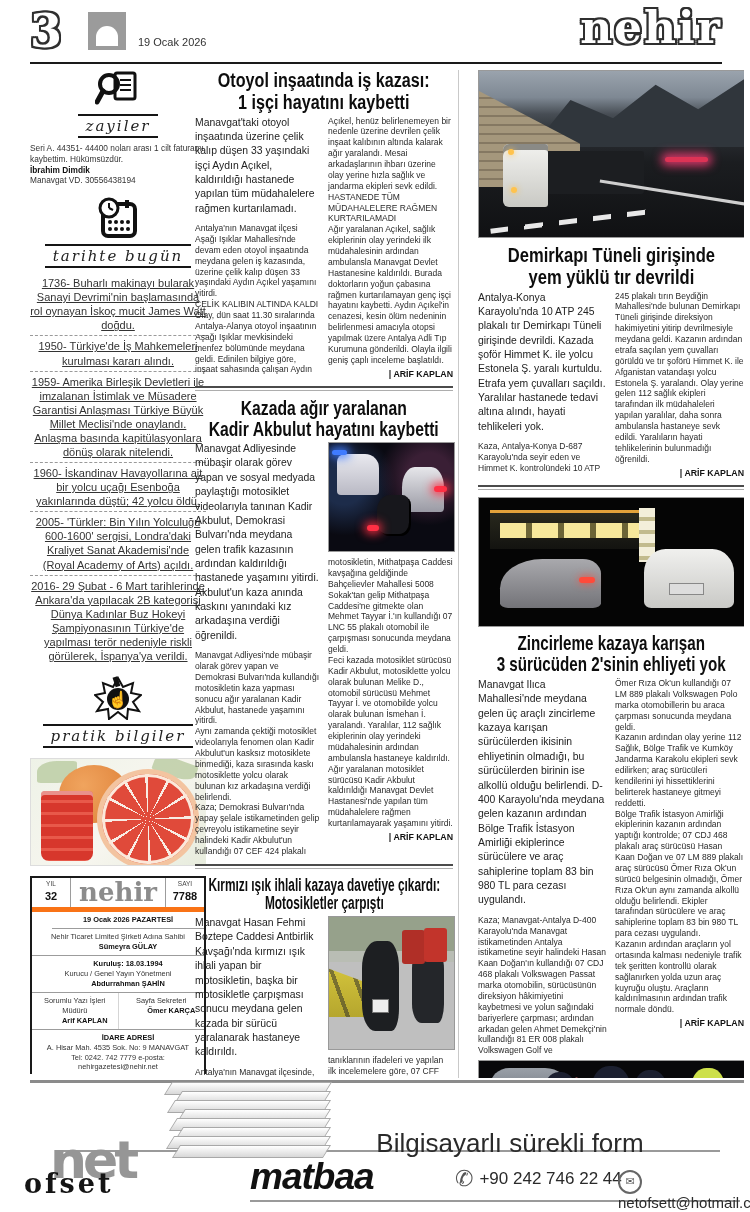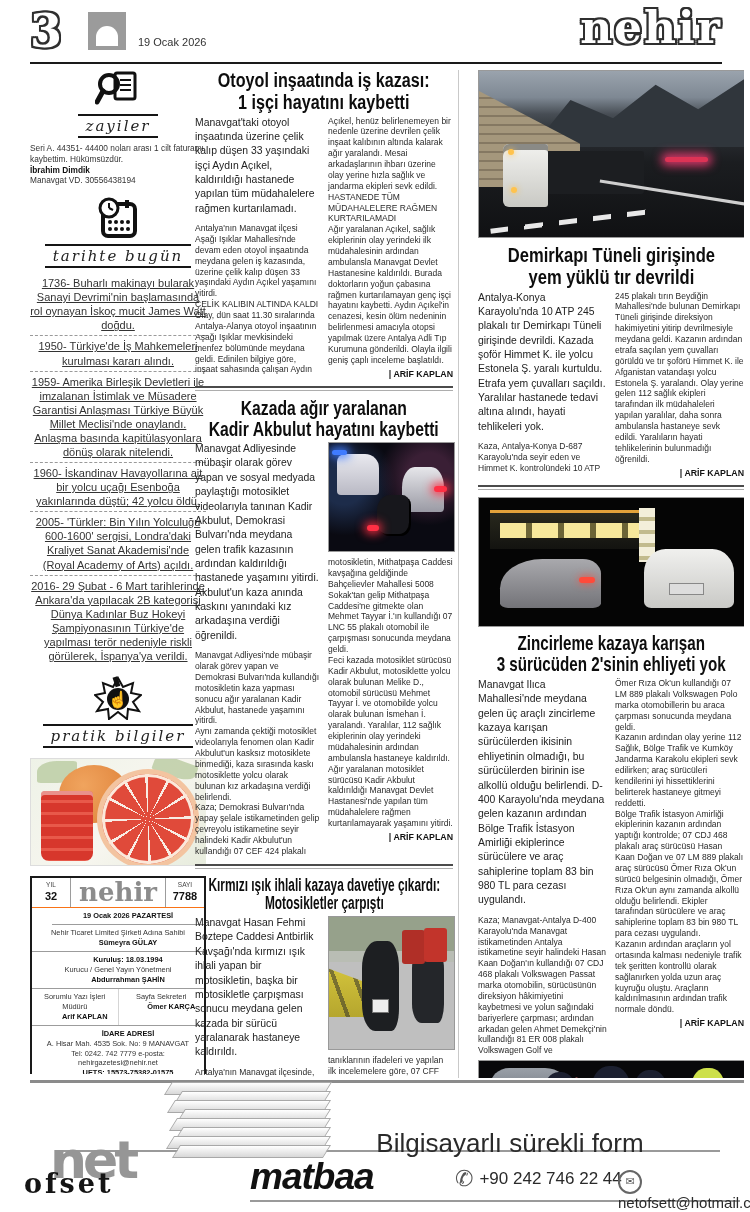--- a/index.html
+++ b/index.html
@@ -27,21 +27,21 @@
   
   #grape{position:relative;width:176px;height:106px;margin-top:5px;background:linear-gradient(135deg,#eef2e7,#f7f6ef 55%,#e7ecdd);overflow:hidden;border:1px solid #ddd;}
   #grape .leaf{position:absolute;background:#b9cba0;border-radius:50% 10% 50% 10%;opacity:.8;}
   #grape .orange{position:absolute;left:28px;top:6px;width:70px;height:58px;border-radius:50%;background:radial-gradient(circle at 35% 35%,#f0a45e,#dd7e35);}
   #grape .glass{position:absolute;left:10px;top:32px;width:52px;height:70px;border-radius:4px 4px 8px 8px;background:repeating-linear-gradient(#d7372c 0 9px,#e8594a 9px 12px);box-shadow:inset 0 4px 0 rgba(255,255,255,.45);}
   #grape .half{position:absolute;right:8px;top:10px;width:92px;height:90px;border-radius:50%;background:repeating-conic-gradient(#e04a3a 0 26deg,#f8ece4 26deg 30deg);border:5px solid #f3c4a0;box-shadow:inset 0 0 0 3px #fbe8da;}
   
   #imprint{border:2px solid #1a1a1a;margin-top:8px;text-align:center;font-size:7.4px;line-height:1.35;color:#333;}
   .imp-row{border-bottom:1px solid #9c9c9c;padding:3px 3px;}
   .imp-row:last-child{border-bottom:none;}
-  #imp-top{display:flex;align-items:center;border-bottom:1px solid #f97316;}
+  #imp-top{display:flex;border-bottom:5px solid #f97316;}
   .imp-side{width:34px;padding:2px;font-size:6.5px;color:#444;}
   .imp-side b{display:block;font-size:11px;color:#111;}
   #imp-logo{flex:1;font-family:"DejaVu Serif",serif;font-weight:bold;font-size:26px;color:#8c8c8c;border-left:1px solid #9c9c9c;border-right:1px solid #9c9c9c;line-height:1.1;}
   .imp-b{font-weight:bold;color:#111;margin-left:20px;}
   .imp-two{display:flex;border-bottom:1px solid #9c9c9c;}
   .imp-two > div{flex:1;padding:3px 2px;}
   .imp-two > div:first-child{border-right:1px solid #d5d5d5;}
   
   .headline{font-weight:800;text-align:center;color:#0d0d0d;line-height:1.04;white-space:pre-line;transform-origin:50% 0;margin-bottom:6px;}
   .h1a{font-size:19px;width:117.6%;margin-left:-8.8%;transform:scale(.85,1.08);}

